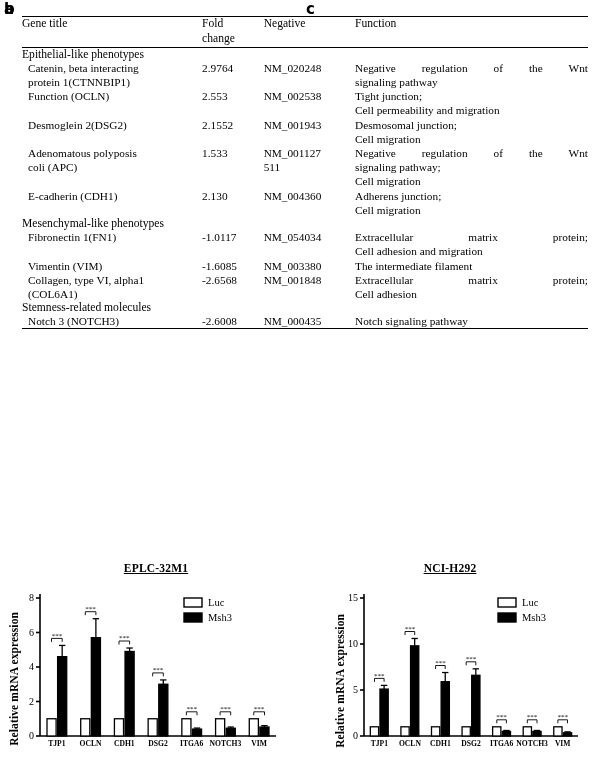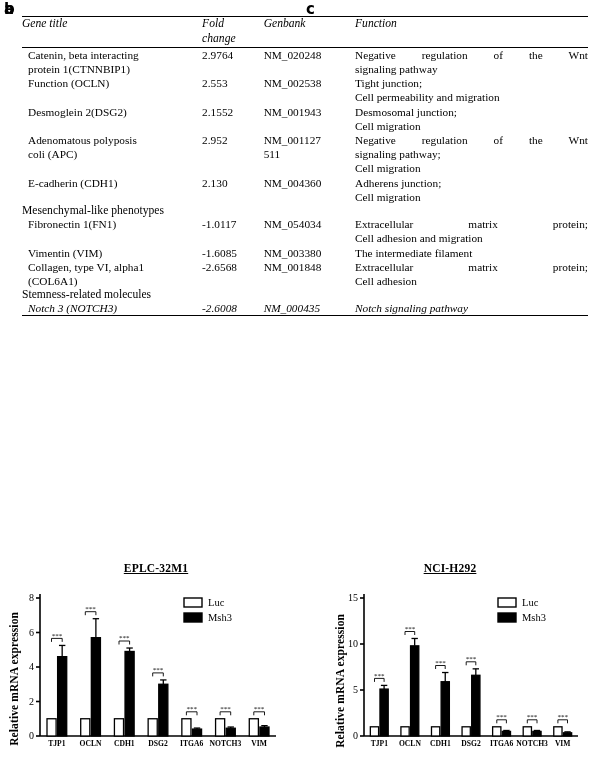--- a/index.html
+++ b/index.html
@@ -39,21 +39,21 @@
     border-collapse: collapse;
     font-size: 11.3px;
   }
   table.gene-table td, table.gene-table th {
     vertical-align: top;
     padding: 0;
     text-align: left;
     font-weight: normal;
   }
   .rule-top    { border-top: 1.6px solid #000; }
-  .rule-bottom { border-bottom: 1.6px solid #000; font-style: italic; }
+  .rule-bottom { border-bottom: 1.6px solid #000; }
 
   .hdr-row th {
     font-weight: bold;
     font-size: 11.6px;
     padding-top: 5px;
     padding-bottom: 6px;
     line-height: 1.28;
   }
   .col-gene  { width: 176px; }
   .col-fold  { width: 62px; }
@@ -151,25 +151,28 @@
         <col class="col-gb">
         <col class="col-func">
     </colgroup>
     <thead>
       <tr class="hdr-row rule-top rule-bottom">
         <th class="col-gene">Gene title</th>
         <th class="col-fold">
           <span>Fold</span><br>
           <span>change</span>
         </th>
-        <th class="col-gb">Genbank</th>
+        <th class="col-gb">Negative</th>
         <th class="col-func">Function</th>
       </tr>
     </thead>
     <tbody id="table-body">
+        <tr class="sec-row">
+          <td colspan="4">Epithelial-like phenotypes</td>
+        </tr>
         <tr class="data-row">
           <td class="col-gene">Catenin, beta interacting<br>protein 1(CTNNBIP1)</td>
           <td class="col-fold">2.9764</td>
           <td class="col-gb">NM_020248</td>
           <td class="col-func">
             <span class="func-just" style="display:block">Negative regulation of the Wnt</span>
             <span class="func-line2">signaling pathway</span>
           </td>
         </tr>
         <tr class="data-row">
@@ -179,21 +182,21 @@
           <td class="col-func">Tight junction;<br><span class="func-line2">Cell permeability and migration</span></td>
         </tr>
         <tr class="data-row">
           <td class="col-gene">Desmoglein 2(DSG2)</td>
           <td class="col-fold">2.1552</td>
           <td class="col-gb">NM_001943</td>
           <td class="col-func">Desmosomal junction;<br><span class="func-line2">Cell migration</span></td>
         </tr>
         <tr class="data-row">
           <td class="col-gene">Adenomatous polyposis<br>coli (APC)</td>
-          <td class="col-fold">2.952</td>
+          <td class="col-fold">1.533</td>
           <td class="col-gb">NM_001127<br>511</td>
           <td class="col-func">
             <span class="func-just" style="display:block">Negative regulation of the Wnt</span>
             <span class="func-line2">signaling pathway;</span>
             <span class="func-line2">Cell migration</span>
           </td>
         </tr>
         <tr class="data-row">
           <td class="col-gene">E-cadherin (CDH1)</td>
           <td class="col-fold">2.130</td>

